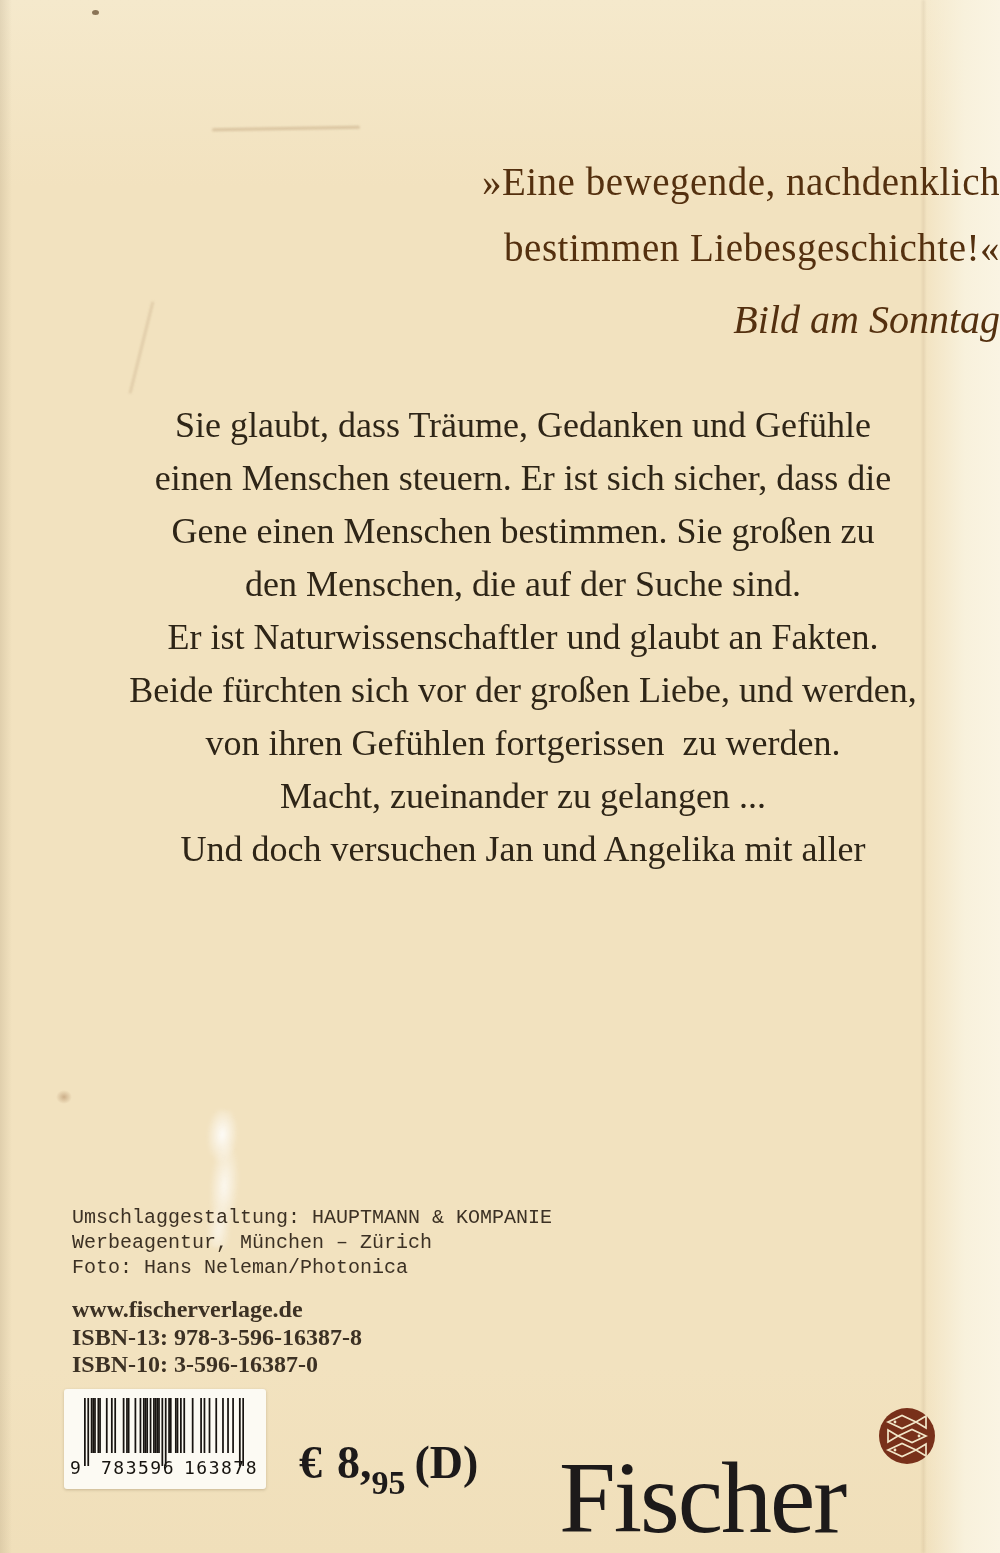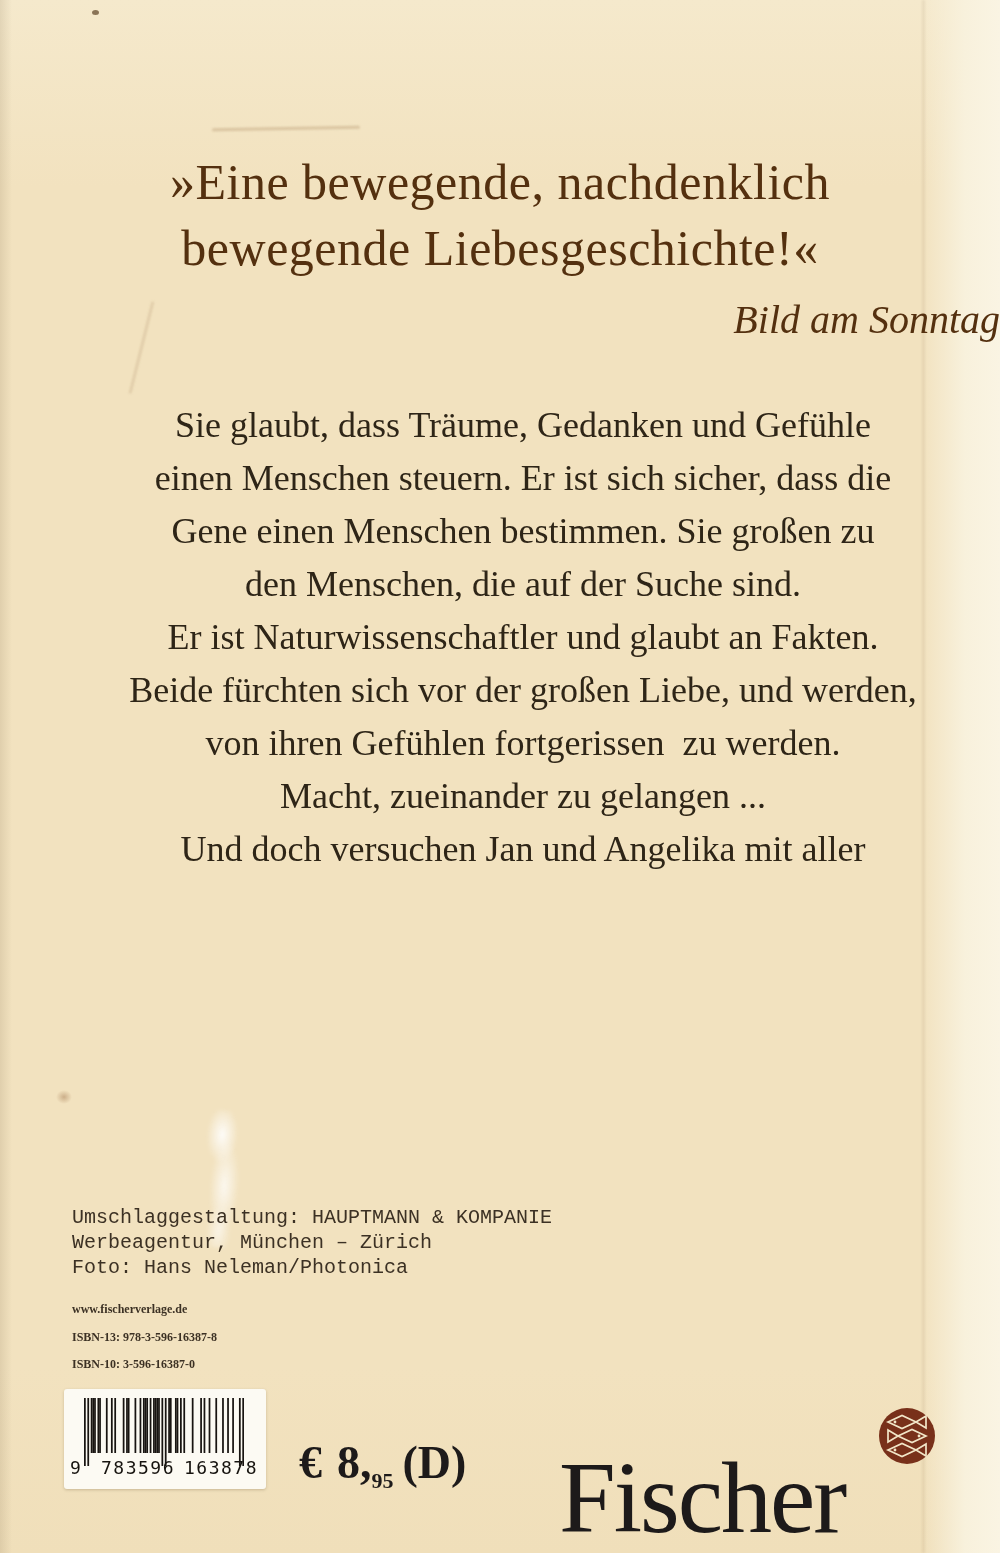--- a/index.html
+++ b/index.html
@@ -50,22 +50,22 @@
     background:#6f5639; border-radius:50%; opacity:0.8;
   }
   .speck-2 {
     position:absolute; left:56px; top:1090px; width:16px; height:14px;
     background:radial-gradient(ellipse, rgba(146,98,58,0.4), rgba(146,98,58,0) 70%);
   }
 
   
   .quote {
     position:absolute; top:149px; left:0; width:100%;
-    text-align:center; color:var(--quote_text);
-    font-size:50px; line-height:66px; letter-spacing:0.5px;
+    text-align:right; color:var(--quote_text);
+    font-size:39px; line-height:66px; letter-spacing:0.5px;
   }
   .attribution {
     position:absolute; top:296px; left:0; width:100%;
     text-align:right; color:var(--quote_text);
     font-style:italic; font-size:40px; line-height:48px;
   }
 
   
   .blurb {
     position:absolute; top:399px; left:0; width:100%;
@@ -73,21 +73,21 @@
     font-size:36px; line-height:53px;padding-left:23px;
   }
 
   
   .credits {
     position:absolute; left:72px; top:1205px;
     color:var(--credits_text); font-size:20px; line-height:25px;font-family:Liberation Mono, monospace;
   }
   .meta {
     position:absolute; left:72px; top:1296px;
-    color:var(--credits_text); font-size:12px; line-height:27.5px; font-weight:bold;
+    color:var(--credits_text); font-size:24px; line-height:27.5px; font-weight:bold;
   }
 
   
   .barcode-label {
     position:absolute; left:64px; top:1389px; width:202px; height:100px;
     background:var(--barcode_label); border-radius:3px;
     box-shadow:0 1px 3px rgba(80,60,30,0.25);
   }
   .barcode-bars { position:absolute; left:20px; top:9px; }
   .barcode-digits span {
@@ -98,21 +98,21 @@
   .bd1 { left:37px; letter-spacing:1.5px; }
   .bd2 { left:120px; letter-spacing:1.5px; }
 
   
   .price {
     position:absolute; left:299px; top:1440px;
     color:var(--ink_black); font-weight:bold; font-size:46px; line-height:46px;
     white-space:nowrap;
   }
   .price .cur { margin-right:15px; }
-  .price .frac { font-size:22px; position:relative; top:10px; }
+  .price .frac { font-size:34px; position:relative; top:16px; }
   .price .region { margin-left:9px; }
 
   
   .wordmark {
     position:absolute; left:559px; top:1399px;
     color:var(--ink_black); font-size:102px; line-height:102px; letter-spacing:-2px;margin-top:48px;
   }
   .logo-badge { position:absolute; left:878px; top:1407px; width:58px; height:58px; }
 </style>
 </head>
@@ -124,21 +124,21 @@
   <div class="crease-line"></div>
   <div class="edge-left"></div>
   <div class="scratch"></div>
   <div class="scratch-2"></div>
   <div class="speck-1"></div>
   <div class="speck-2"></div>
   <div class="smudge"></div>
 
   <div class="quote">
     <div>»Eine bewegende, nachdenklich</div>
-    <div>bewegende Liebesgeschichte!«</div>
+    <div>bestimmen Liebesgeschichte!«</div>
   </div>
   <div class="attribution">Bild am Sonntag</div>
 
   <div class="blurb">
     <div>Sie glaubt, dass Träume, Gedanken und Gefühle</div>
     <div>einen Menschen steuern. Er ist sich sicher, dass die</div>
     <div>Gene einen Menschen bestimmen. Sie großen zu</div>
     <div>den Menschen, die auf der Suche sind.</div>
     <div>Er ist Naturwissenschaftler und glaubt an Fakten.</div>
     <div>Beide fürchten sich vor der großen Liebe, und werden,</div>

